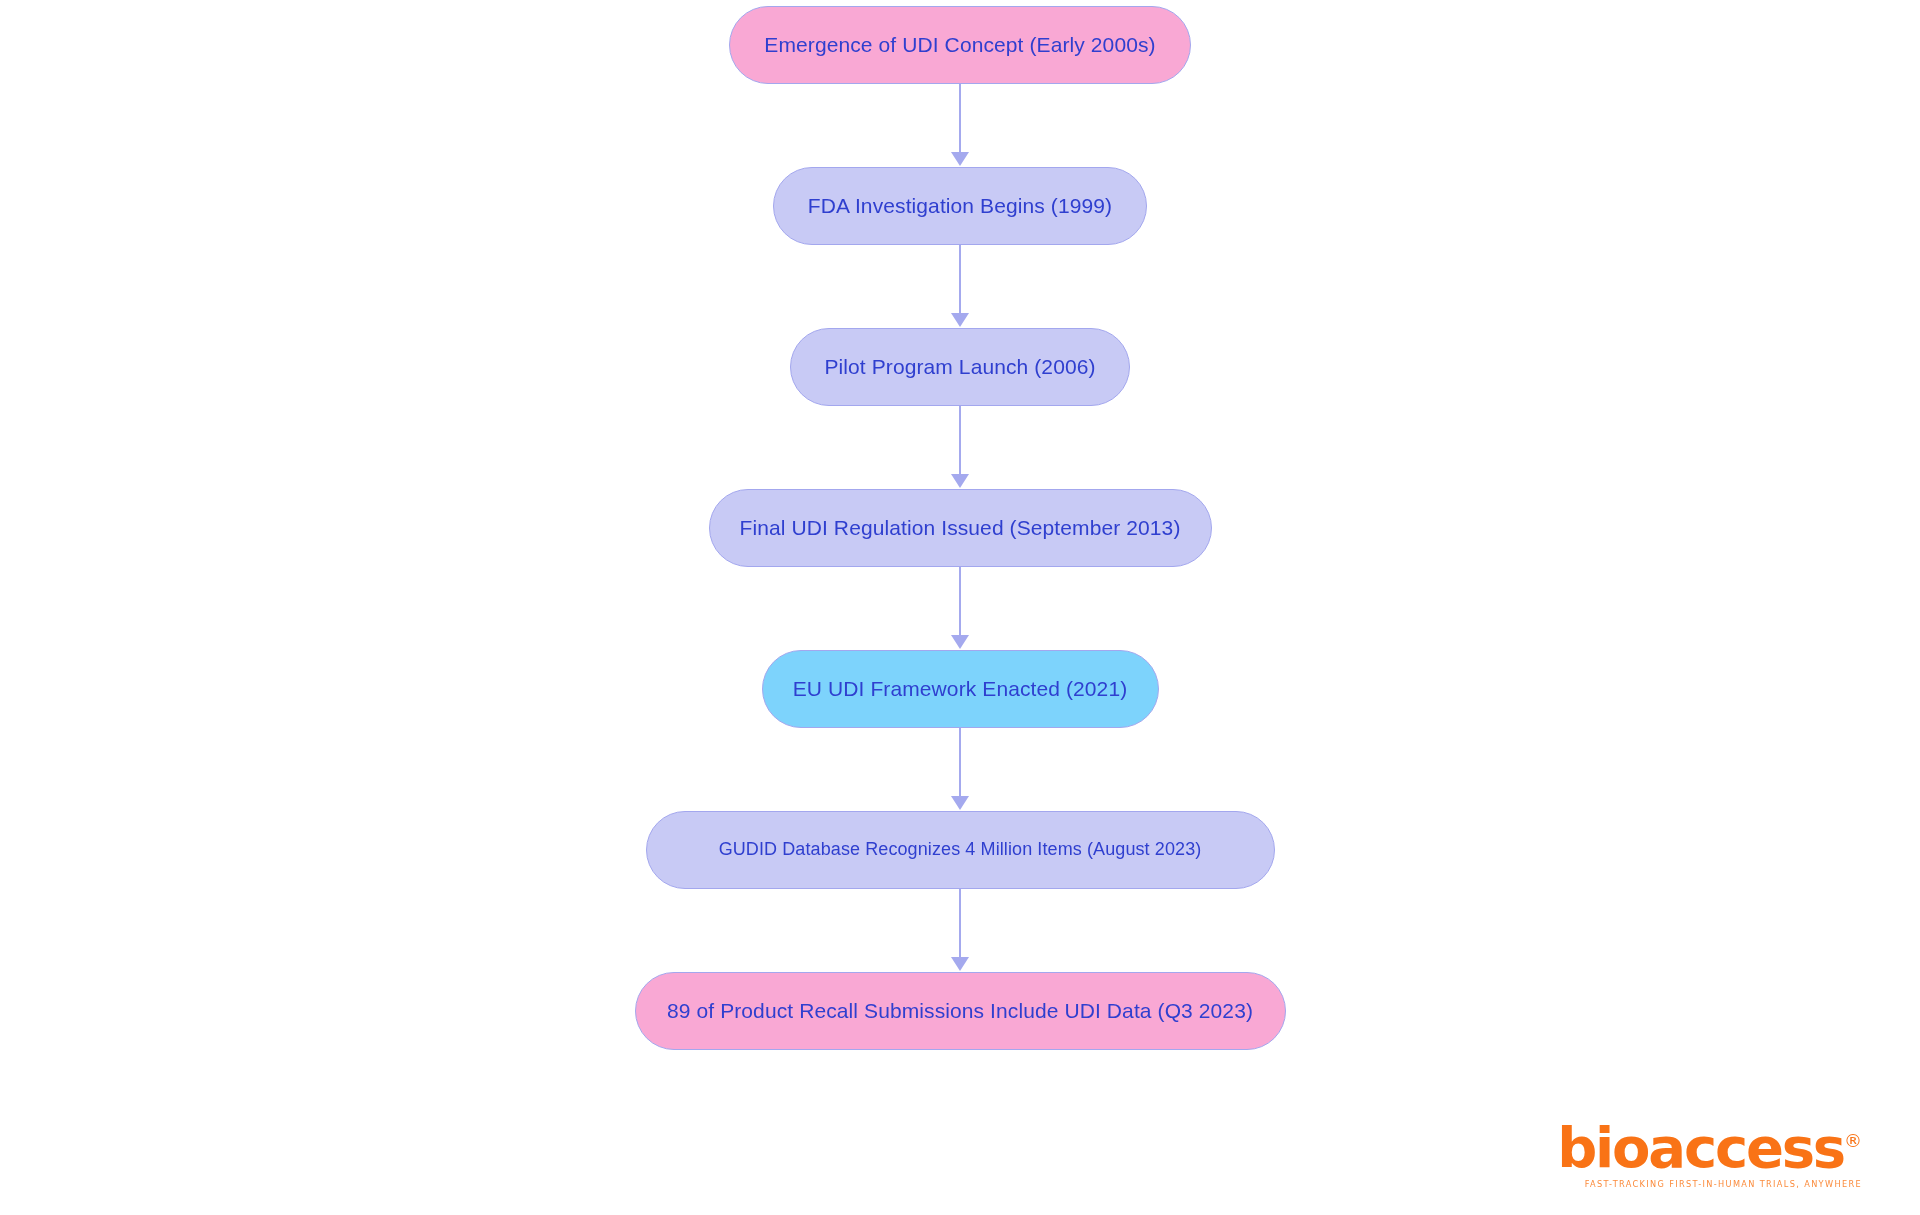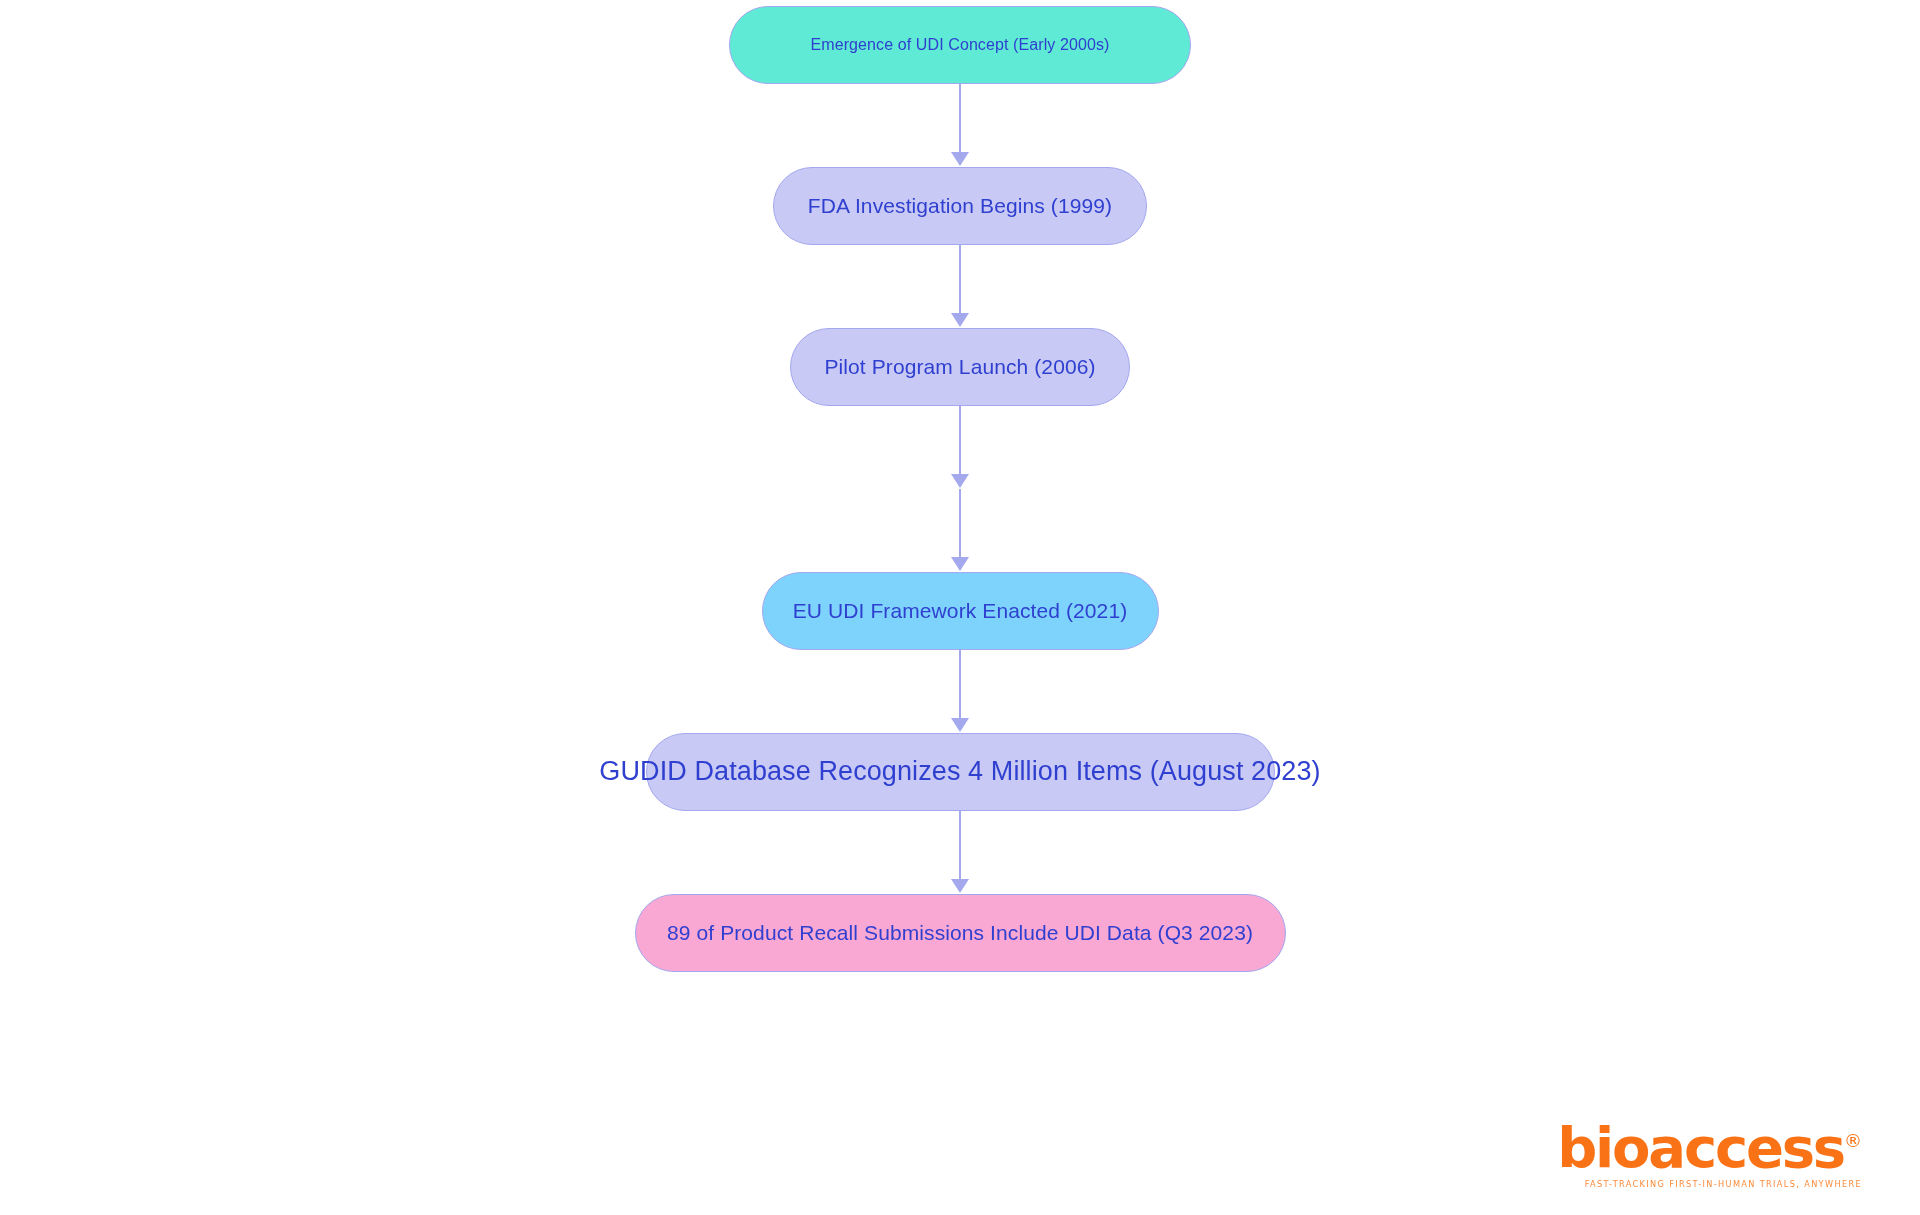--- a/index.html
+++ b/index.html
@@ -105,53 +105,56 @@
     margin-top: 3px;
     white-space: nowrap;
     font-weight: normal;
   }
 </style>
 </head>
 <body>
 
 <div id="flow-canvas">
   <div class="flow-column" id="flow-column" style="padding-top: 6px;">
-      <div class="node" style="width: 462px; height: 78px; font-size: 16px; background: #5eead4; border-color: rgb(163, 167, 238); color: rgb(47, 63, 207);">
+      <div class="node" style="width: 462px; height: 78px; font-size: 21px; background: #f9a8d4; border-color: rgb(163, 167, 238); color: rgb(47, 63, 207);">
         <span class="node-label">Emergence of UDI Concept  (Early 2000s)</span>
       </div>
       <div class="connector" style="height: 83px;">
         <div class="stem" style="height: 69px; background: rgb(164, 169, 238);"></div>
         <div class="head" style="border-top-color: rgb(164, 169, 238);"></div>
       </div>
       <div class="node" style="width: 374px; height: 78px; font-size: 21px; background: rgb(200, 202, 245); border-color: rgb(163, 167, 238); color: rgb(47, 63, 207);">
         <span class="node-label">FDA Investigation Begins (1999)</span>
       </div>
       <div class="connector" style="height: 83px;">
         <div class="stem" style="height: 69px; background: rgb(164, 169, 238);"></div>
         <div class="head" style="border-top-color: rgb(164, 169, 238);"></div>
       </div>
       <div class="node" style="width: 340px; height: 78px; font-size: 21px; background: rgb(200, 202, 245); border-color: rgb(163, 167, 238); color: rgb(47, 63, 207);">
         <span class="node-label">Pilot Program Launch (2006)</span>
       </div>
       <div class="connector" style="height: 83px;">
         <div class="stem" style="height: 69px; background: rgb(164, 169, 238);"></div>
         <div class="head" style="border-top-color: rgb(164, 169, 238);"></div>
       </div>
+      <div class="node" style="width: 503px; height: 78px; font-size: 21px; background: rgb(200, 202, 245); border-color: rgb(163, 167, 238); color: rgb(47, 63, 207);">
+        <span class="node-label">Final UDI Regulation Issued (September 2013)</span>
+      </div>
       <div class="connector" style="height: 83px;">
         <div class="stem" style="height: 69px; background: rgb(164, 169, 238);"></div>
         <div class="head" style="border-top-color: rgb(164, 169, 238);"></div>
       </div>
       <div class="node" style="width: 397px; height: 78px; font-size: 21px; background: #7dd3fc; border-color: rgb(163, 167, 238); color: rgb(47, 63, 207);">
         <span class="node-label">EU UDI Framework Enacted (2021)</span>
       </div>
       <div class="connector" style="height: 83px;">
         <div class="stem" style="height: 69px; background: rgb(164, 169, 238);"></div>
         <div class="head" style="border-top-color: rgb(164, 169, 238);"></div>
       </div>
-      <div class="node" style="width: 629px; height: 78px; font-size: 27px; background: rgb(200, 202, 245); border-color: rgb(163, 167, 238); color: rgb(47, 63, 207);">
+      <div class="node" style="width: 629px; height: 78px; font-size: 18px; background: rgb(200, 202, 245); border-color: rgb(163, 167, 238); color: rgb(47, 63, 207);">
         <span class="node-label">GUDID Database Recognizes 4 Million Items (August 2023)</span>
       </div>
       <div class="connector" style="height: 83px;">
         <div class="stem" style="height: 69px; background: rgb(164, 169, 238);"></div>
         <div class="head" style="border-top-color: rgb(164, 169, 238);"></div>
       </div>
       <div class="node" style="width: 651px; height: 78px; font-size: 21px; background: #f9a8d4; border-color: rgb(163, 167, 238); color: rgb(47, 63, 207);">
         <span class="node-label">89 of Product Recall Submissions Include UDI Data (Q3 2023)</span>
       </div>
     </div>

